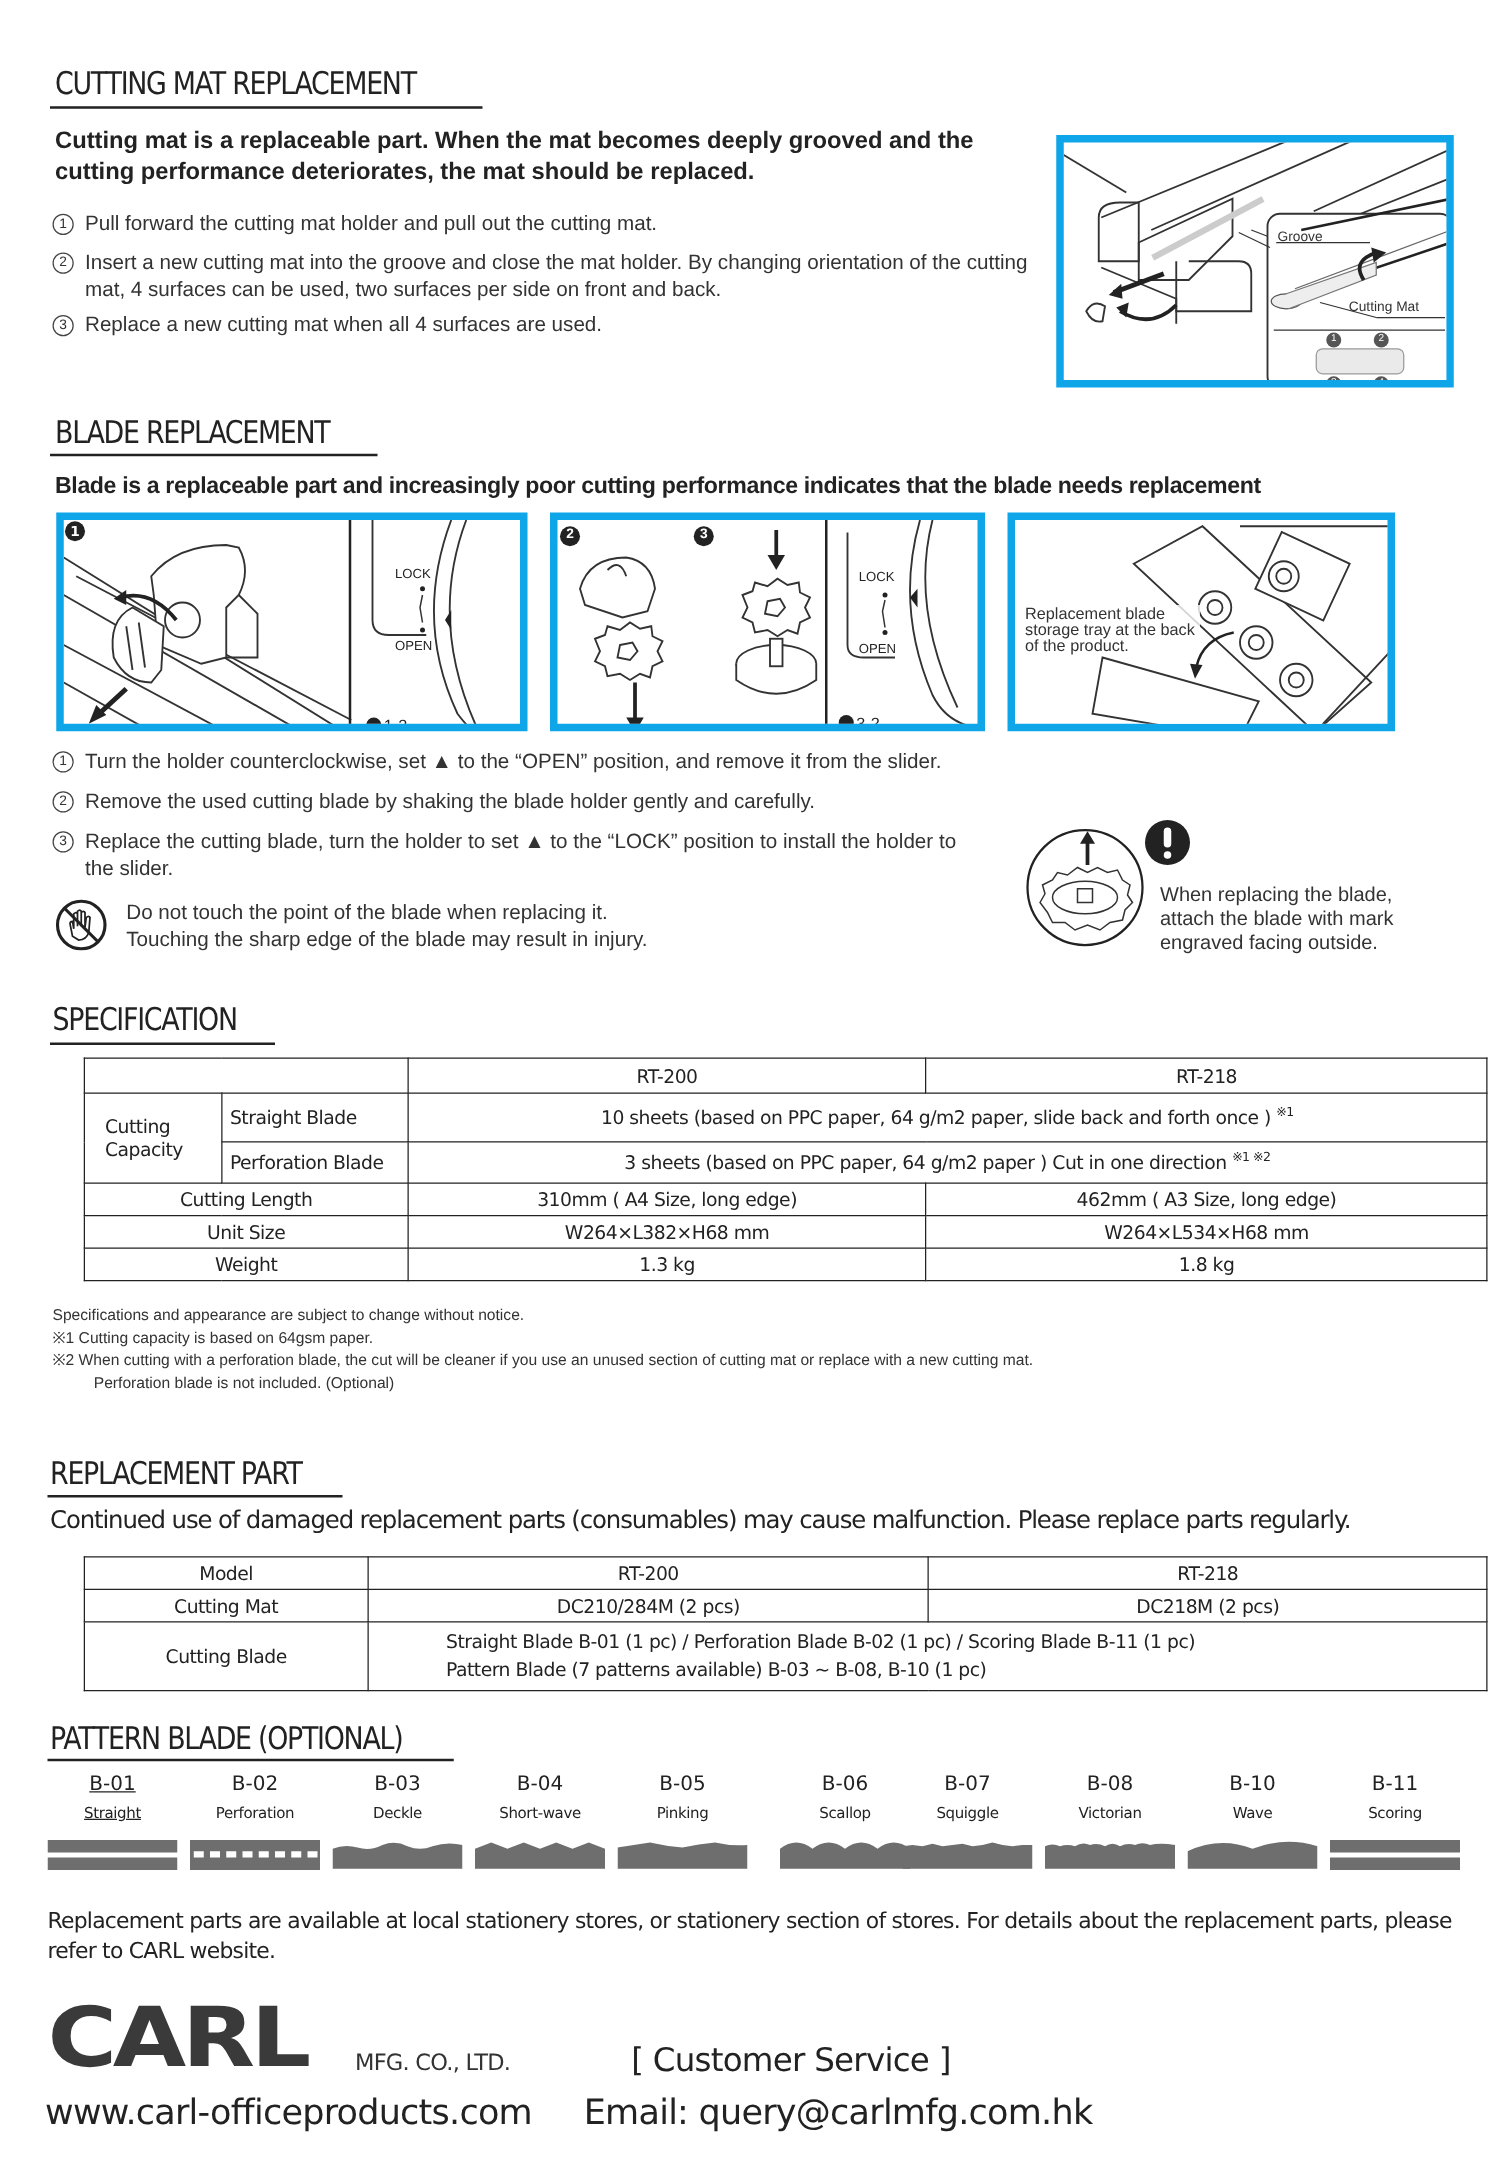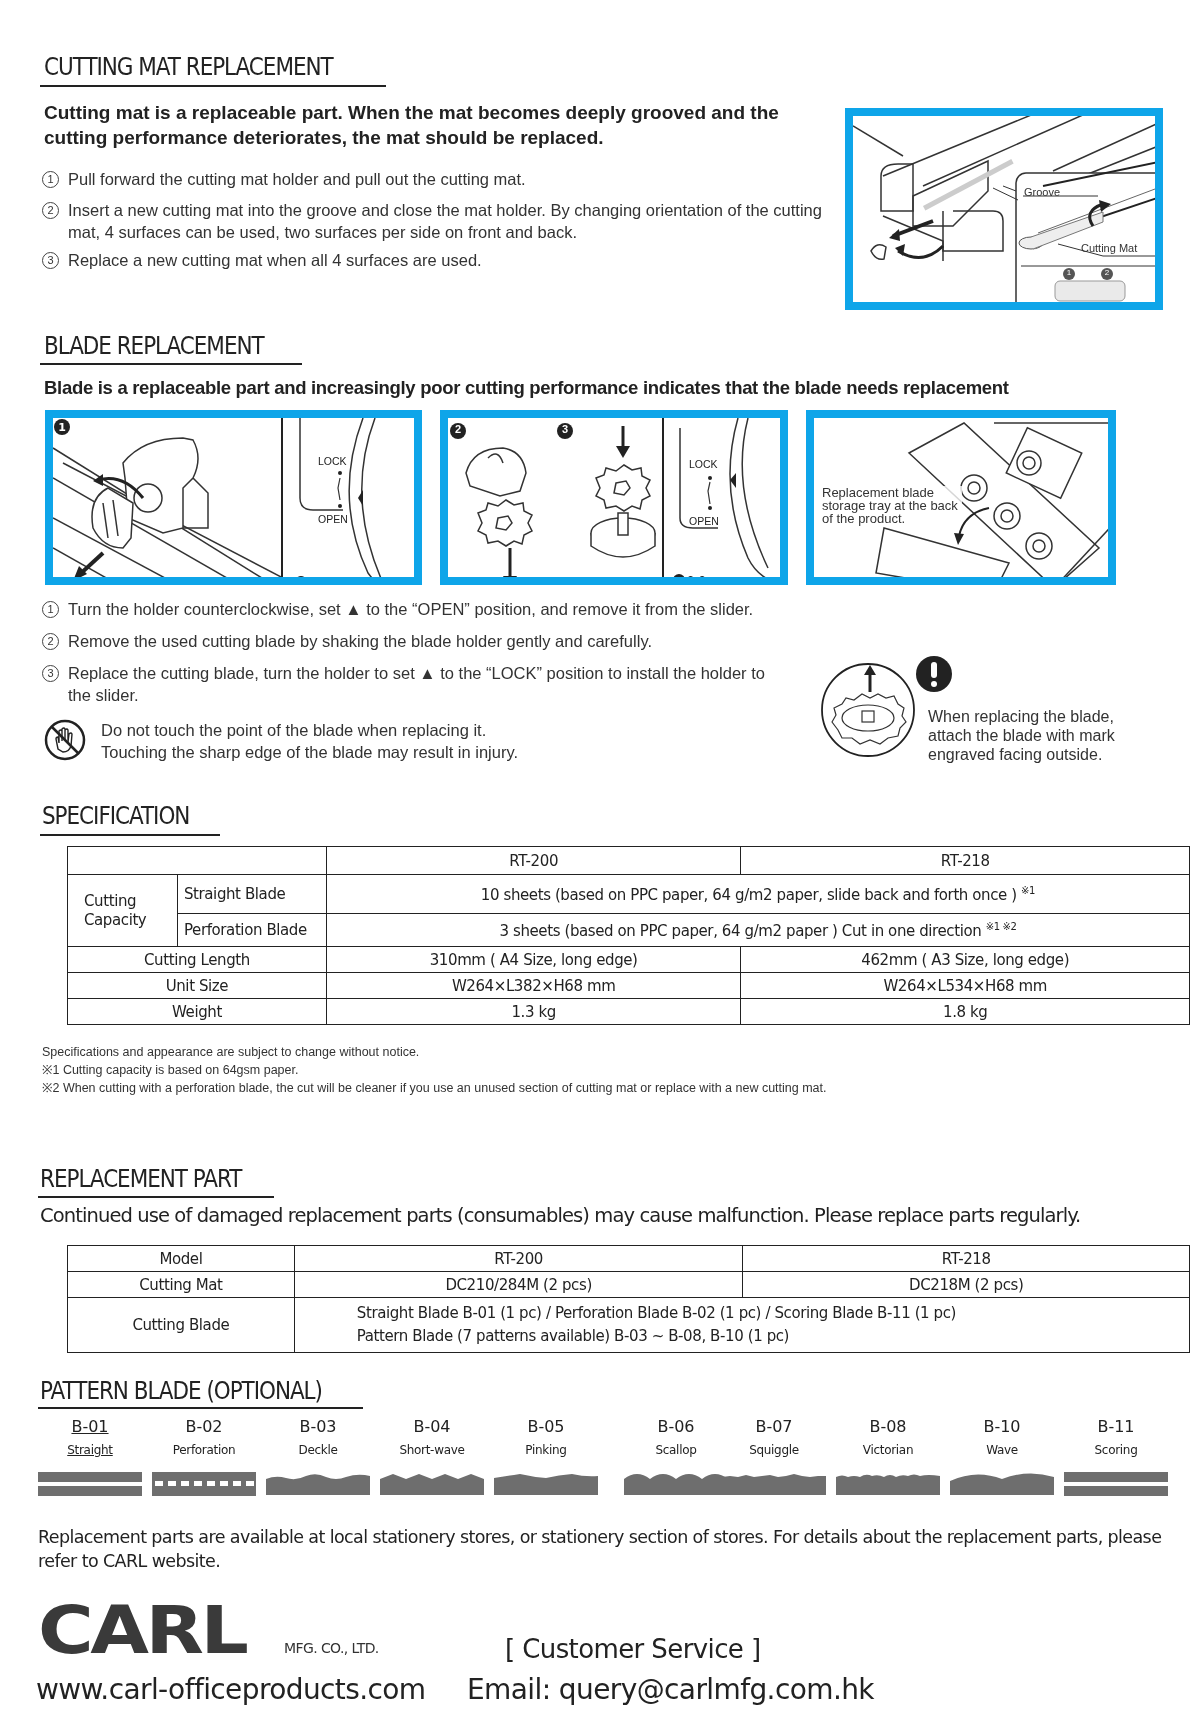--- a/index.html
+++ b/index.html
@@ -3,21 +3,21 @@
 <meta charset="utf-8">
 <style>
   * { box-sizing: border-box; margin: 0; padding: 0; }
   body { width: 1200px; height: 1732px; background: #ffffff; color: #222; font-family: "Liberation Sans", sans-serif; position: relative; overflow: hidden; }
   .abs { position: absolute; }
   .h-section { font-family: "DejaVu Sans", sans-serif; font-size: 25px; font-weight: normal; letter-spacing: -1.2px; color: #222; transform: scaleX(0.86); transform-origin: left top; white-space: nowrap; }
   .h-rule { height: 2px; background: #222; }
   .lead-bold { font-family: "Liberation Sans", sans-serif; font-weight: bold; font-size: 19px; color: #222; line-height: 25px; }
   .step { font-size: 16.5px; color: #333; line-height: 22px; display: flex; }
   .step .num { display: inline-block; width: 17px; height: 17px; border: 1px solid #444; border-radius: 50%; font-size: 11px; text-align: center; line-height: 15px; margin-right: 9px; margin-top: 3px; flex-shrink: 0; }
-  .figbox { border: 8px solid #0ea5e9; background: #fff; overflow: hidden; }
+  .figbox { border: 6px solid #0ea5e9; background: #fff; overflow: hidden; }
   table { border-collapse: collapse; margin-left: 27px; }
   .spec td, .parts td { border: 1.5px solid #222; font-family: "DejaVu Sans", sans-serif; font-size: 15px; color: #222; text-align: center; letter-spacing: -0.4px; padding: 0 6px; }
   .spec td.left, .parts td.left { text-align: left; }
   sup { font-size: 10px; }
   .note { font-size: 12.5px; color: #333; line-height: 18px; }
   .blade-col { position: absolute; width: 96px; text-align: center; font-family: "DejaVu Sans", sans-serif; color: #222; }
   .blade-code { font-size: 16px; height: 26px; }
   .blade-name { font-size: 12px; height: 28px; letter-spacing: -0.3px; }
   .footer-text { font-family: "DejaVu Sans", sans-serif; color: #222; letter-spacing: -0.6px; }
 </style>
@@ -287,20 +287,21 @@
       <td>1.3 kg</td>
       <td>1.8 kg</td>
     </tr>
   </tbody>
     </table>
 
   <div class="abs" style="left:42px;top:1043px;width:1100px;">
     <div class="note">Specifications and appearance are subject to change without notice.</div>
     <div class="note">※1  Cutting capacity is based on 64gsm paper.</div>
     <div class="note">※2  When cutting with a perforation blade, the cut will be cleaner if you use an unused section of cutting mat or replace with a new cutting mat.</div>
+    <div class="note" style="padding-left:33px;">Perforation blade is not included. (Optional)</div>
   </div>
 </section>
 
 <section>
   <div class="abs h-section" style="left:40px;top:1164px;">REPLACEMENT PART</div>
   <div class="abs h-rule" style="left:38px;top:1196px;width:236px;"></div>
   <div class="abs" style="left:40px;top:1204px;font-family:'DejaVu Sans',sans-serif;font-size:19.5px;letter-spacing:-0.9px;color:#222;white-space:nowrap;">Continued use of damaged replacement parts (consumables) may cause malfunction. Please replace parts regularly.</div>
 
   <table class="abs parts" style="left:40px;top:1245px;width:1123px;">
     <colgroup>
@@ -375,17 +376,17 @@
           <rect x="0" y="1" width="104" height="10" fill="#6e6e6e"></rect>
           <rect x="0" y="15" width="104" height="10" fill="#6e6e6e"></rect>
         </svg></div>
     </div>
 </section>
 
 <section>
   <div class="abs footer-text" style="left:38px;top:1525px;width:1130px;font-size:17.5px;line-height:24px;">Replacement parts are available at local stationery stores, or stationery section of stores. For details about the replacement parts, please refer to CARL website.</div>
 
   <div class="abs" style="left:38px;top:1598px;font-family:'DejaVu Sans',sans-serif;font-weight:bold;font-size:66px;letter-spacing:-3px;color:#3a3a3a;line-height:66px;transform:scaleX(1.15);transform-origin:left top;">CARL</div>
-  <div class="abs footer-text" style="left:284px;top:1640px;font-size:14px;color:#333;">MFG. CO., LTD.</div>
+  <div class="abs footer-text" style="left:284px;top:1640px;font-size:18px;color:#333;">MFG. CO., LTD.</div>
   <div class="abs footer-text" style="left:505px;top:1634px;font-size:26px;">[ Customer Service ]</div>
   <div class="abs footer-text" style="left:36px;top:1673px;font-size:28px;">www.carl-officeproducts.com</div>
   <div class="abs footer-text" style="left:467px;top:1673px;font-size:28px;">Email: query@carlmfg.com.hk</div>
 </section>
 
 </body></html>

